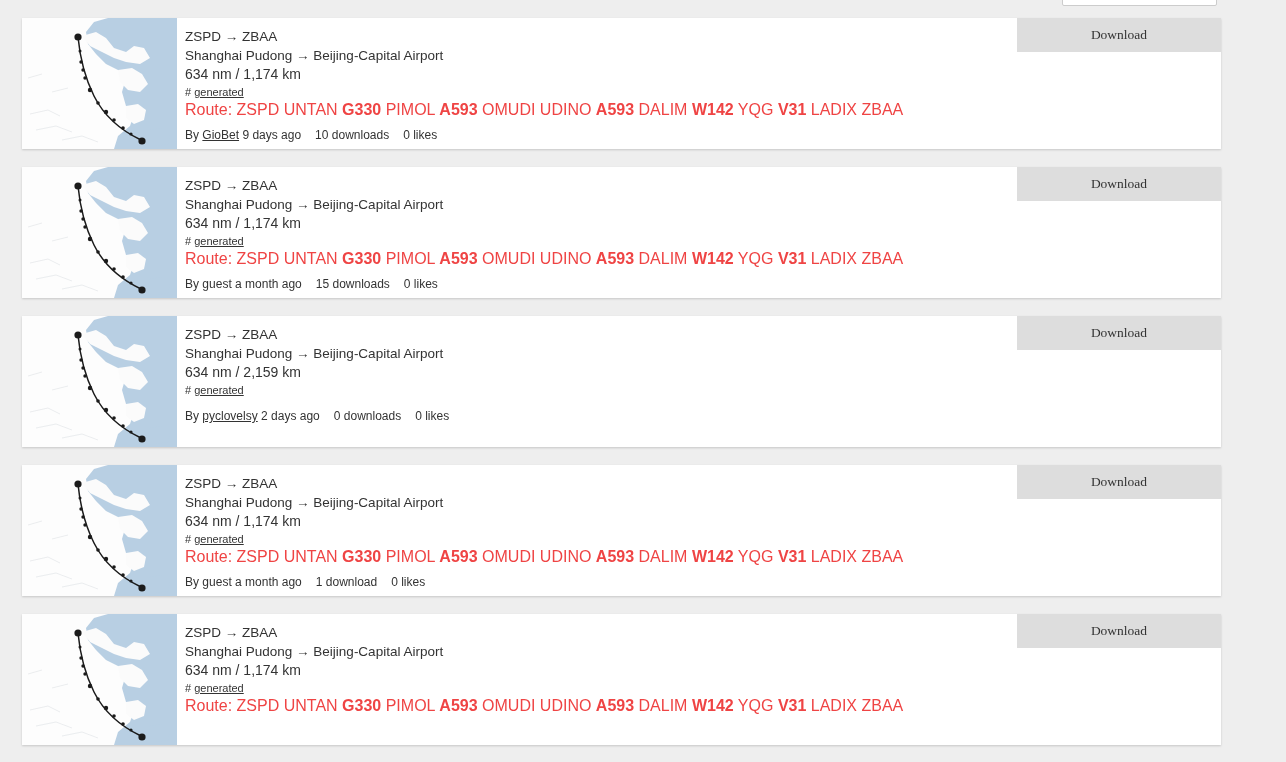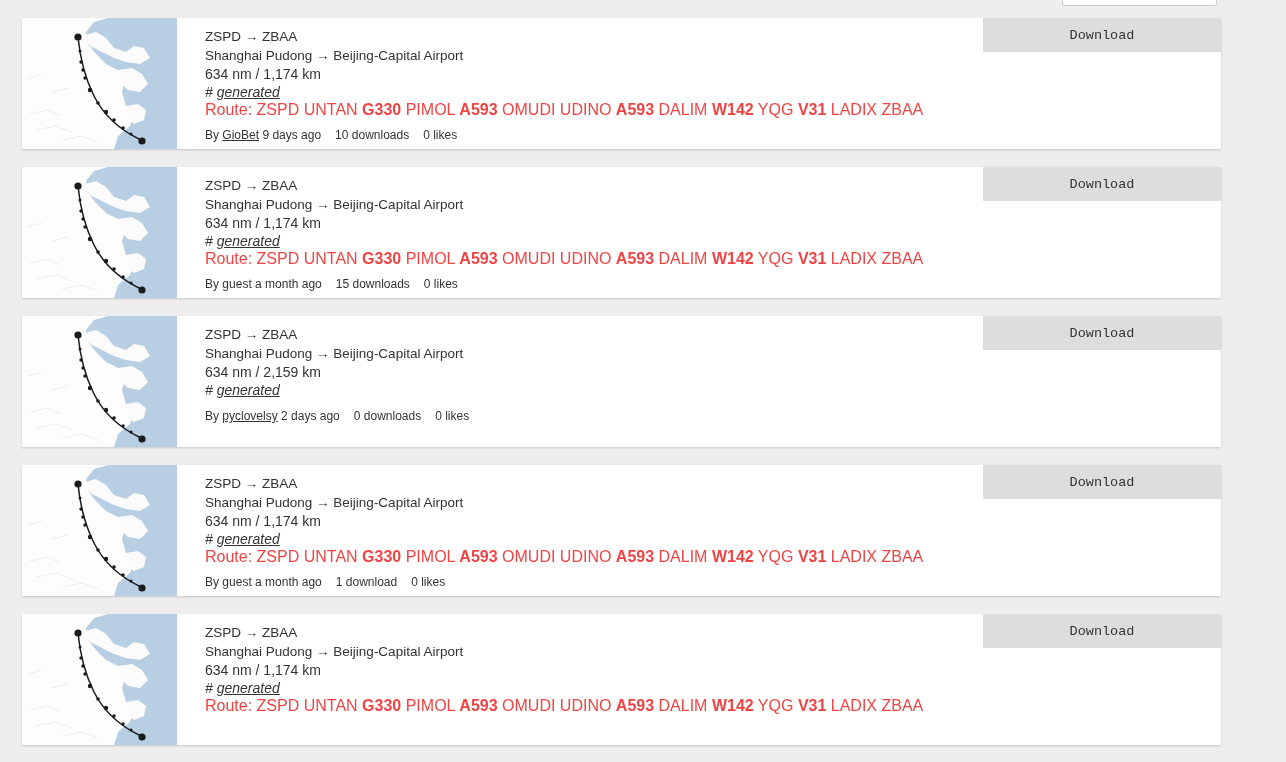--- a/index.html
+++ b/index.html
@@ -65,49 +65,49 @@
   }
   .thumb svg { display: block; width: 155px; height: 131px; }
 
   
   .details {
     flex: 1 1 auto;
     padding: 9px 0 0 8px;
     min-width: 0;
     position: relative;
   }
-  .line { color: #333333; white-space: nowrap; margin-left: 20px; }
+  .line { color: #333333; white-space: nowrap; }
   .icao-line   { font-size: 13.5px; color: #333; line-height: 19px; }
   .name-line   { font-size: 13.5px; color: #333; line-height: 19px; }
   .dist-line   { font-size: 14px; color: #333; line-height: 19px; }
-  .tag-line    { font-size: 14px; color: #333; line-height: 17px; font-style: italic; }
+  .tag-line    { font-size: 11px; color: #333; line-height: 17px; }
   .tag-line .tag { text-decoration: underline; color: #333; cursor: pointer; }
   .route-line  { font-size: 16px; color: #ef4444; line-height: 17px; }
   .route-line .awy { font-weight: bold; }
   .meta-line {
     font-size: 12px; color: #333; line-height: 17px;
     margin-top: 9px;
   }
   .meta-line .author { text-decoration: underline; color: #333; cursor: pointer; }
   .meta-line .sep { display: inline-block; width: 14px; }
 
   
   .download {
     position: absolute;
     right: 0; top: 0;
-    width: 238px; height: 34px;
+    width: 204px; height: 34px;
     background: #dddddd;
     color: #333333;
     font-size: 13.5px;
     display: flex;
     align-items: center;
     justify-content: center;
     cursor: pointer;
     border: none;
-    font-family: Liberation Mono, monospace;
+    font-family: Liberation Serif, serif;
   }
 </style>
 </head>
 <body>
 
 <div class="page">
 
   <div class="top-cut">
     <span></span>
     <span></span>

